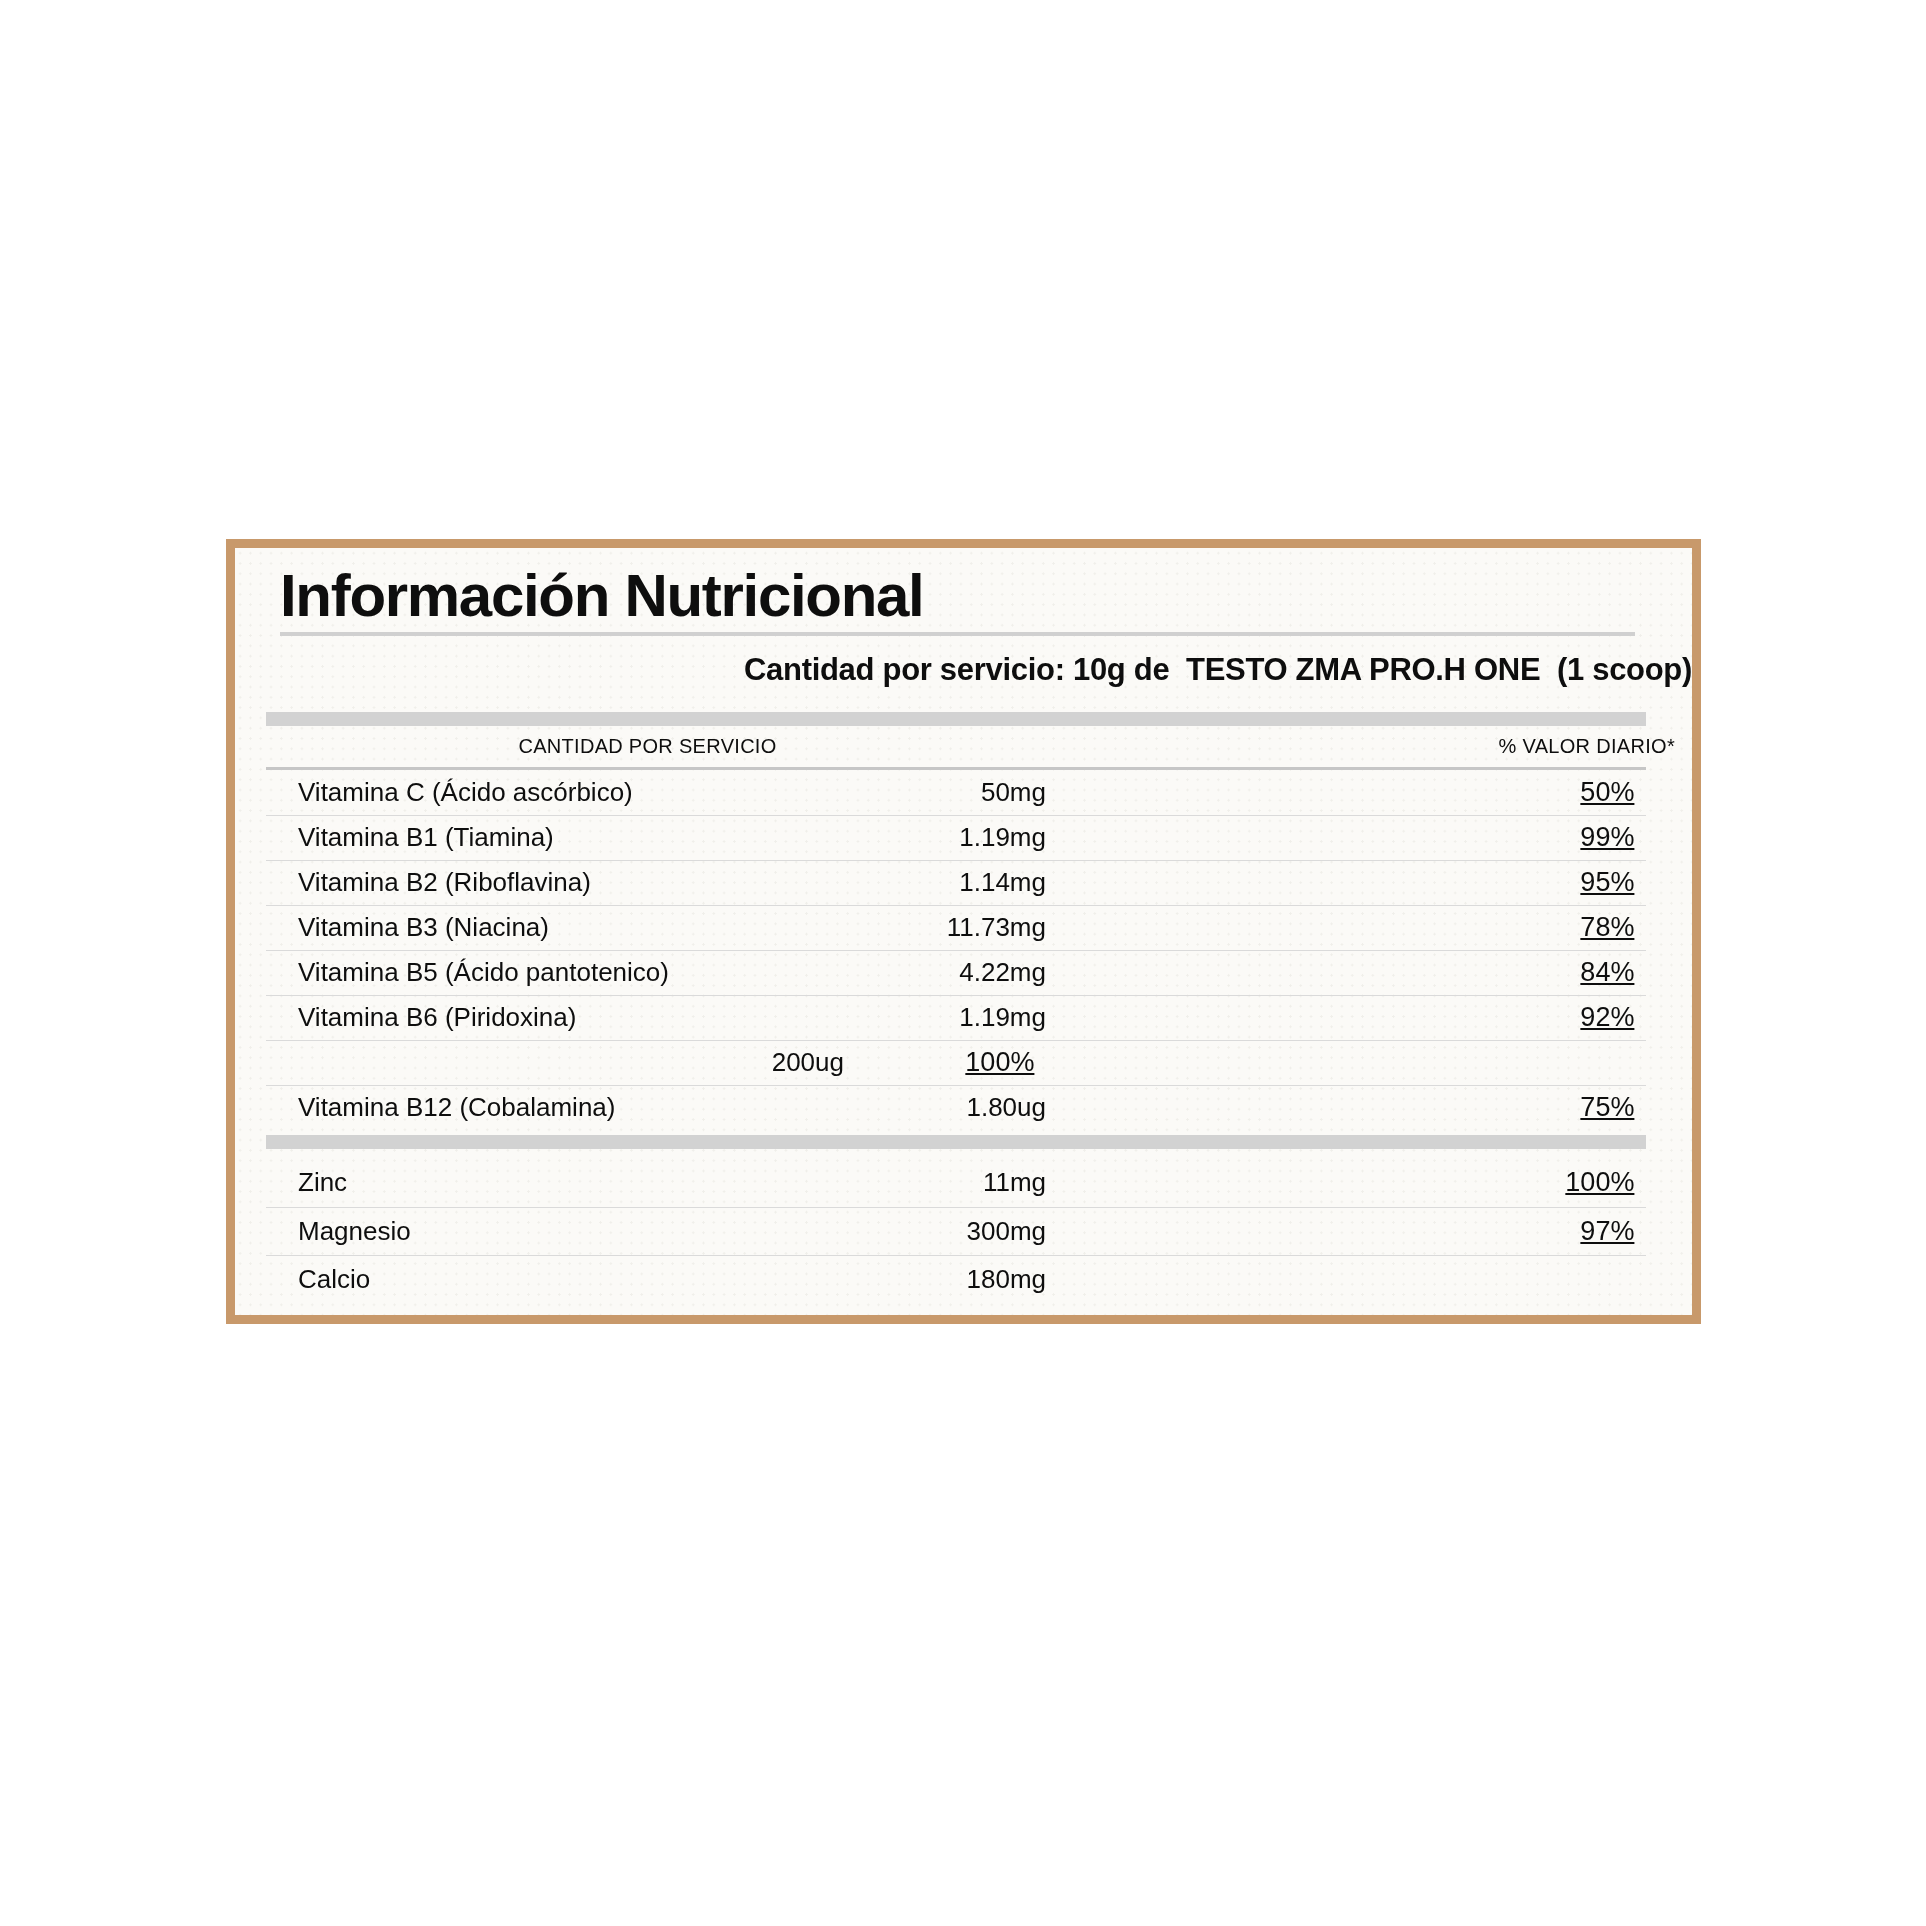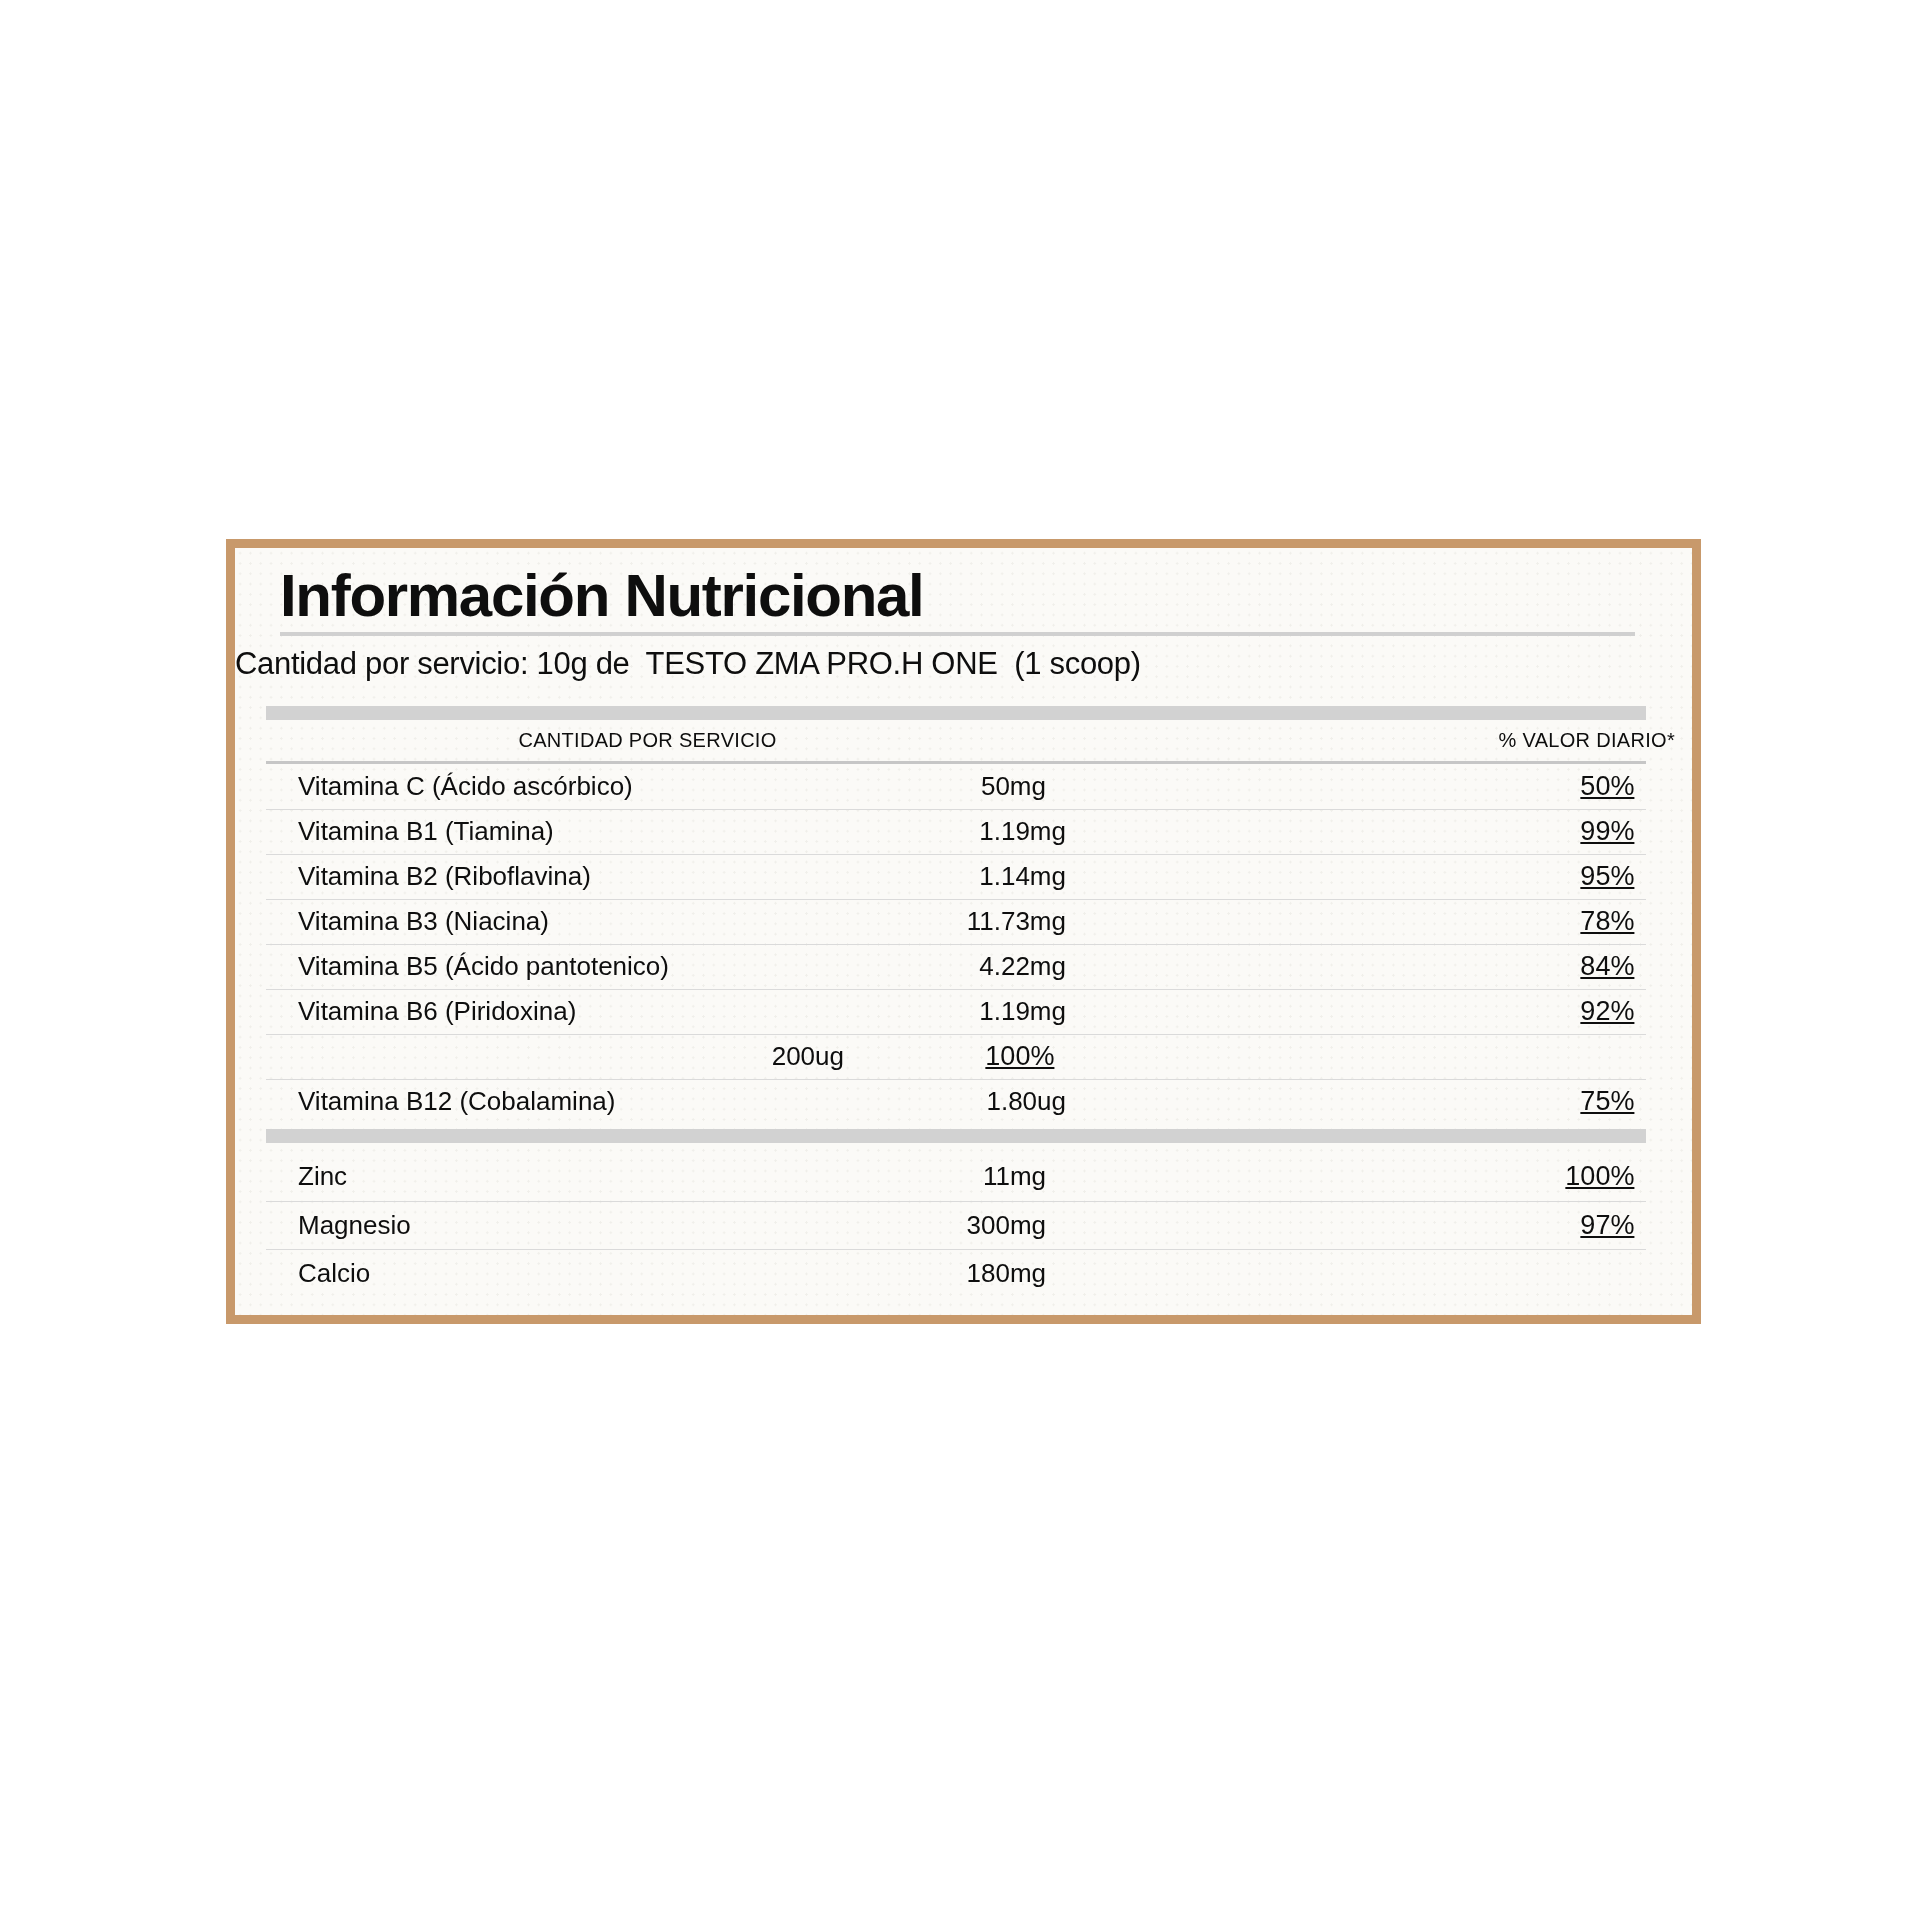--- a/index.html
+++ b/index.html
@@ -25,40 +25,40 @@
     background-image:radial-gradient(#F0EFEA 1px, transparent 1px);
     background-size:10.3px 10.3px;
   }
   .inner{position:relative;width:100%;height:100%;padding-top:18px;}
   .title{
     margin:0 0 0 45px;
     font-size:60px;line-height:1.0;font-weight:bold;letter-spacing:-1.3px;
   }
   .title-rule{margin:6.4px 0 0 45px;width:1355px;height:3.2px;background:var(--title-rule);}
   .serving{
-    margin-top:10px;text-align:left;font-size:31px;font-weight:normal;
+    margin-top:16px;text-align:right;font-size:31px;font-weight:bold;
     white-space:pre;letter-spacing:-0.3px;
   }
   .bar{margin-left:31px;width:1380px;height:14px;background:var(--bar);}
   .bar-top{margin-top:24.4px;}
   .bar-mid{margin-top:5.1px;}
   .tbl{margin-left:31px;width:1380px;}
   .row,.head-row{
     display:grid;grid-template-columns:578px 202px 1fr;align-items:center;
   }
   .head-row{height:41px;font-size:20px;letter-spacing:0.3px;}
   .h-amount{grid-column:1/3;text-align:center;padding-left:45px;}
   .h-dv{grid-column:3;text-align:right;padding-right:17px;}
   .head-rule{margin-left:31px;width:1380px;height:2.6px;background:var(--rule);}
   .row{height:45px;font-size:26px;}
   .minerals .row{height:48px;}
   .cell-name{padding-left:32px;}
   .cell-amt{text-align:right;}
   .cell-dv{text-align:right;padding-right:11.6px;font-size:27px;text-decoration:underline;}
-  .vitamins .row + .row{border-top:1.3px solid var(--sep);gap:20px;}
+  .vitamins .row + .row{border-top:1.3px solid var(--sep);}
   .minerals .row + .row{border-top:1.3px solid var(--sep);}
   .minerals{margin-top:10px;}
 </style>
 </head>
 <body>
 
 <div class="canvas">
   <div class="panel">
     <div class="inner">
 

